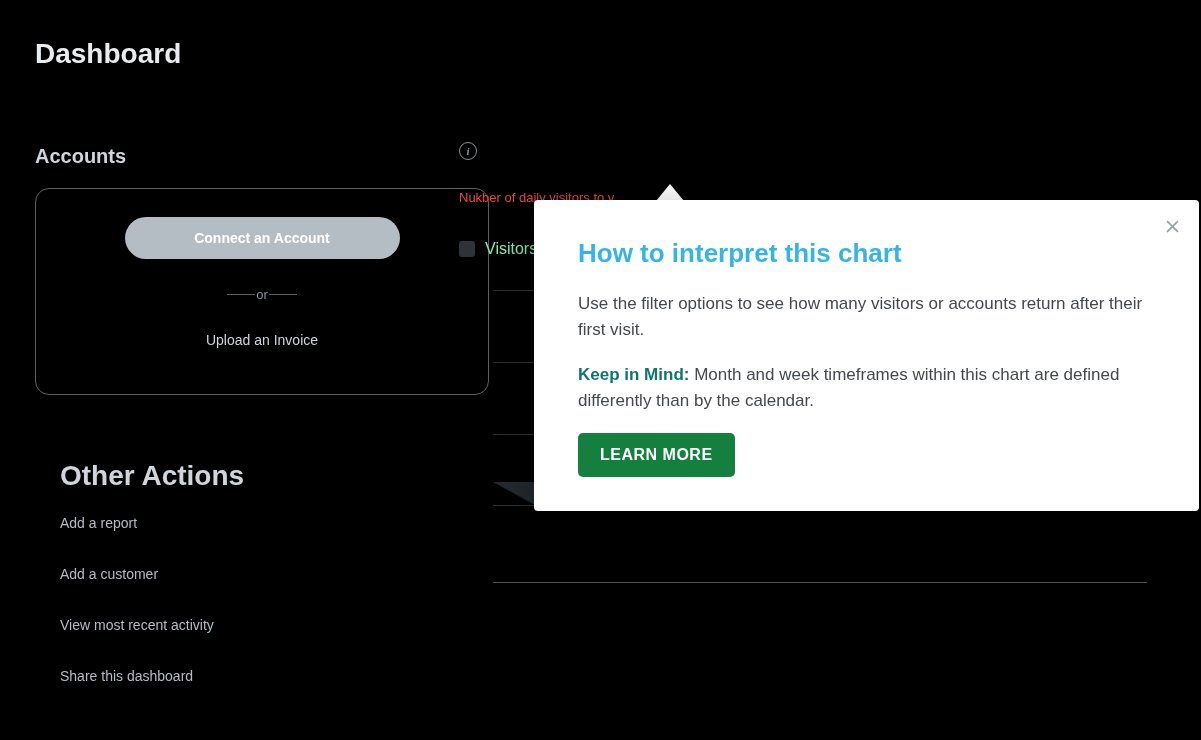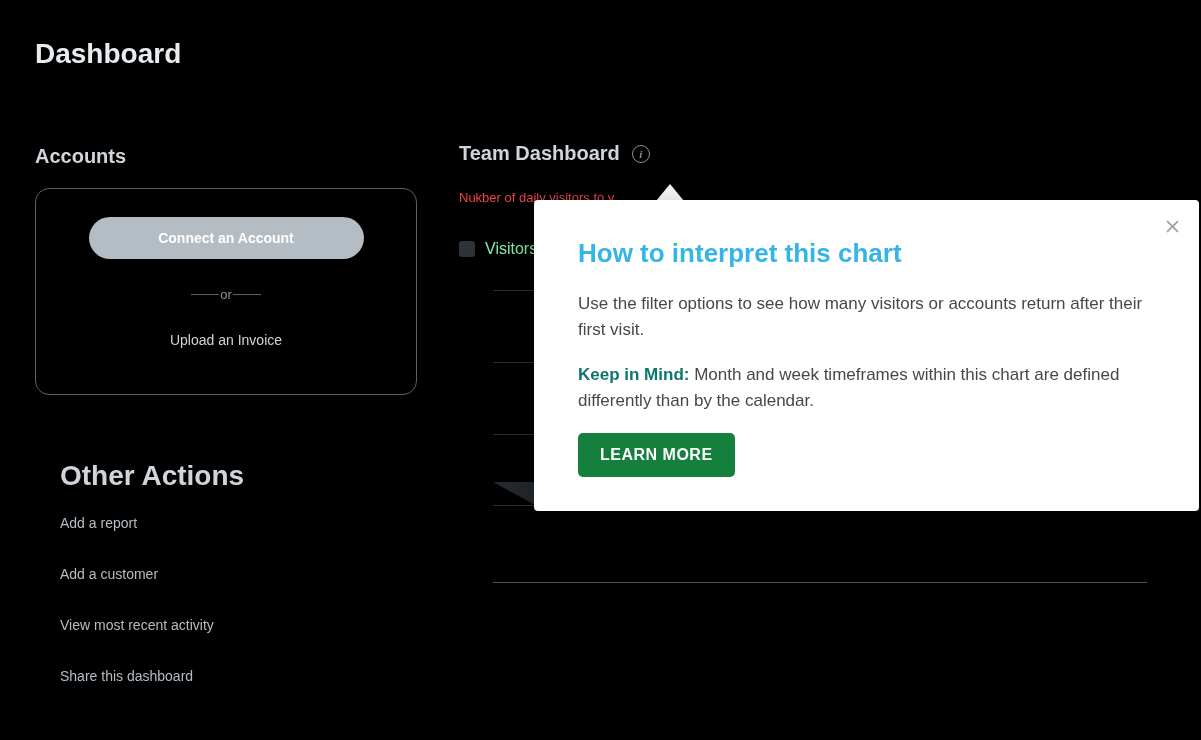--- a/index.html
+++ b/index.html
@@ -28,21 +28,21 @@
       font-size: 20px;
       font-weight: 600;
       position: absolute;
       left: 35px;
       top: 145px;
     }
     .accounts-card {
       position: absolute;
       left: 35px;
       top: 188px;
-      width: 382px;
+      width: 454px;
       height: 207px;
       border: 1px solid #5a6066;
       border-radius: 14px;
       display: flex;
       flex-direction: column;
       align-items: center;
       padding-top: 28px;
     }
     .connect-btn {
       background: #b4bdc4;
@@ -280,21 +280,20 @@
 <h2 class="section-other-title">Other Actions</h2>
 
 <div class="other-actions-list">
   <div class="other-action-item">Add a report</div>
   <div class="other-action-item">Add a customer</div>
   <div class="other-action-item">View most recent activity</div>
   <div class="other-action-item">Share this dashboard</div>
 </div>
 
 <div class="team-dashboard-header">
-  <span class="team-dashboard-title">Team Dashboard</span>
   <span class="info-icon">i</span>
 </div>
 
 <div class="chart-subtitle">Nukber of daily visitors to y</div>
 
 <div class="chart-controls">
   <span class="visitors-box"></span>
   <span class="visitors-label">Visitors</span>
 </div>
 

